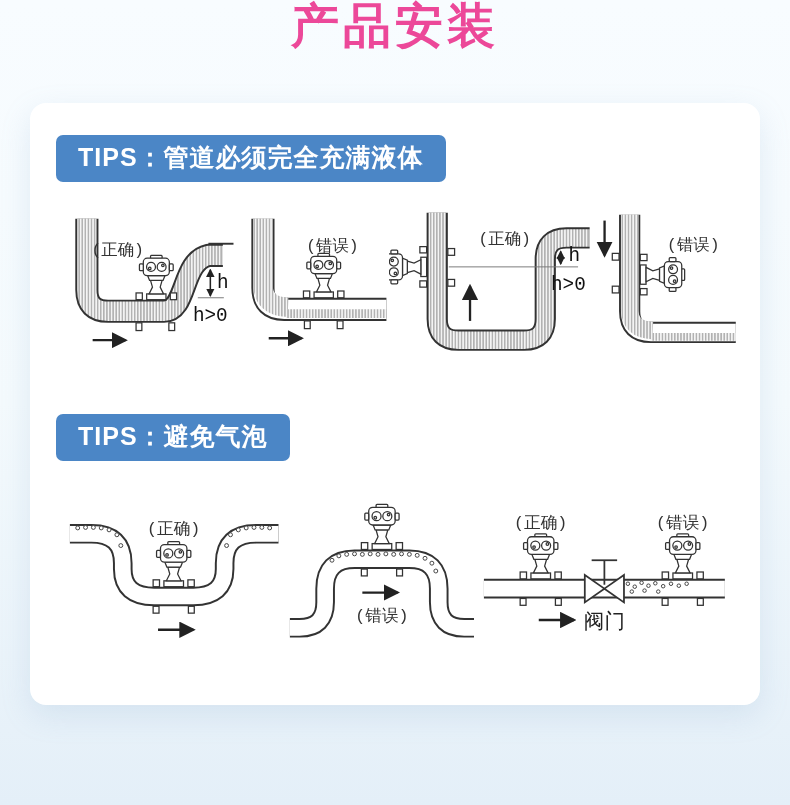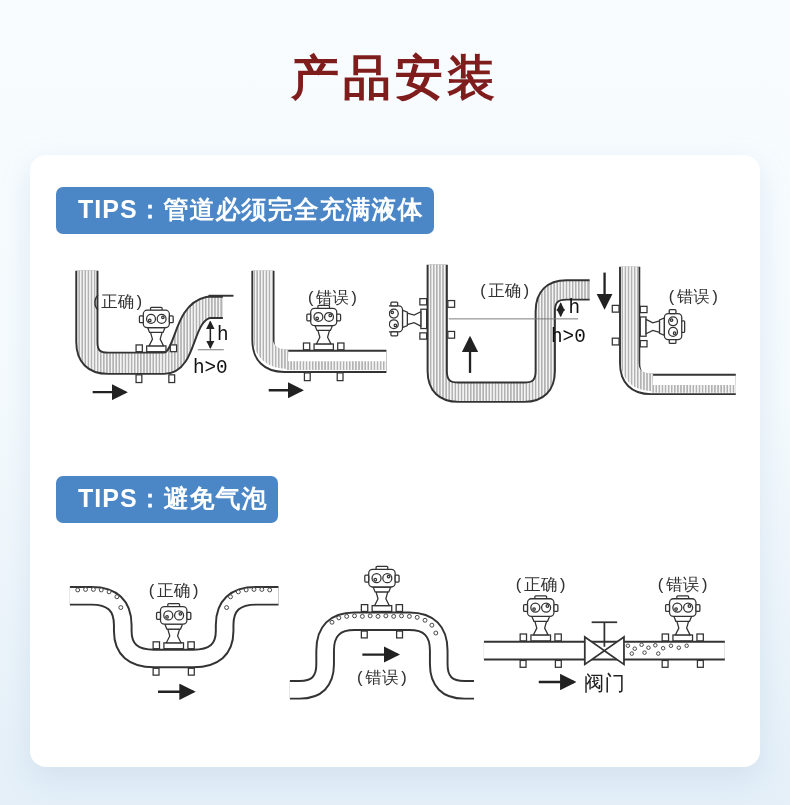--- a/index.html
+++ b/index.html
@@ -4,43 +4,43 @@
 <style>
   html,body{margin:0;padding:0;}
   body{
     width:790px;height:805px;
     background:linear-gradient(180deg,#f8fcff 0%,#f4fafd 50%,#e4eff8 100%);
     font-family:"Liberation Sans","DejaVu Sans",sans-serif;
     overflow:hidden;
   }
   .page{width:790px;height:805px;position:relative;}
   .page-title{
-    margin:0;padding-top:52px;
+    margin:0;
     text-align:center;
     font-size:48px;font-weight:bold;letter-spacing:4px;
-    color:#7f1d1d;line-height:1.1;
+    color:#ec4899;line-height:1.1;
   }
   .card{
     margin:50px 30px 0 30px;
     background:#ffffff;
     border-radius:16px;
     box-shadow:0 10px 30px rgba(120,160,200,0.18);
     padding:32px 22px 58px 26px;
     box-sizing:border-box;
   }
   .tip-banner{
     display:inline-block;
     background:#4b86c6;
     color:#ffffff;
     font-size:25px;font-weight:bold;
-    padding:6px 10px 8px 22px;
+    padding:6px 22px 8px 22px;
     border-radius:7px;
     letter-spacing:1px;
   }
-  .tip-banner.second{margin-top:44px;}
+  .tip-banner.second{margin-top:34px;}
   .diagram-row{
     display:flex;
     justify-content:space-between;
     align-items:flex-start;
     font-family:Liberation Mono, monospace;
   }
   .row-1{margin-top:20px;}
   .row-2{margin-top:36px;padding:0 8px;}
   svg{display:block;}
   .pipe-outline{fill:none;stroke:#333;stroke-linejoin:round;}

